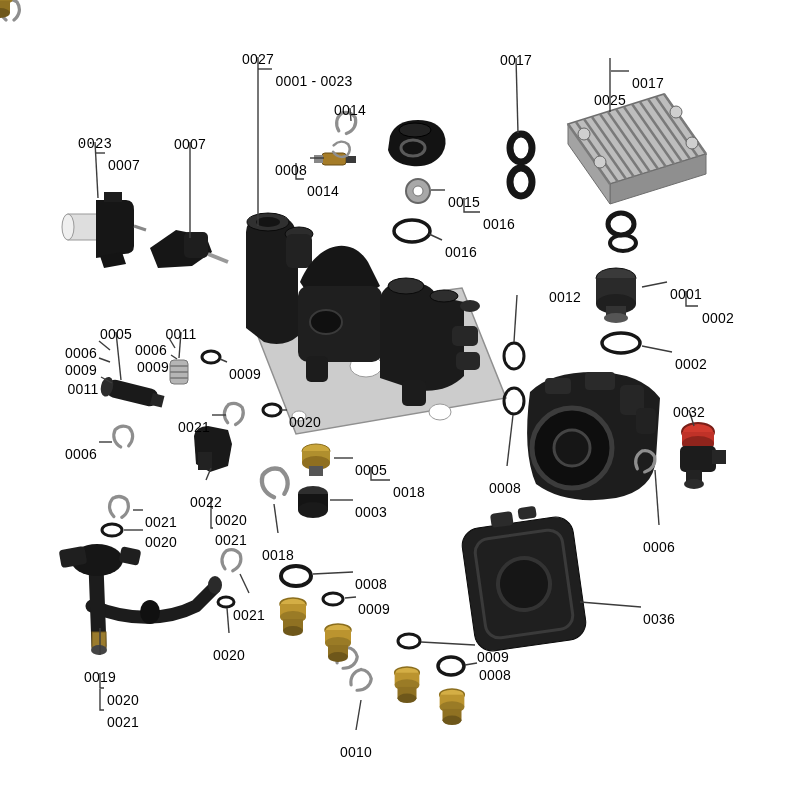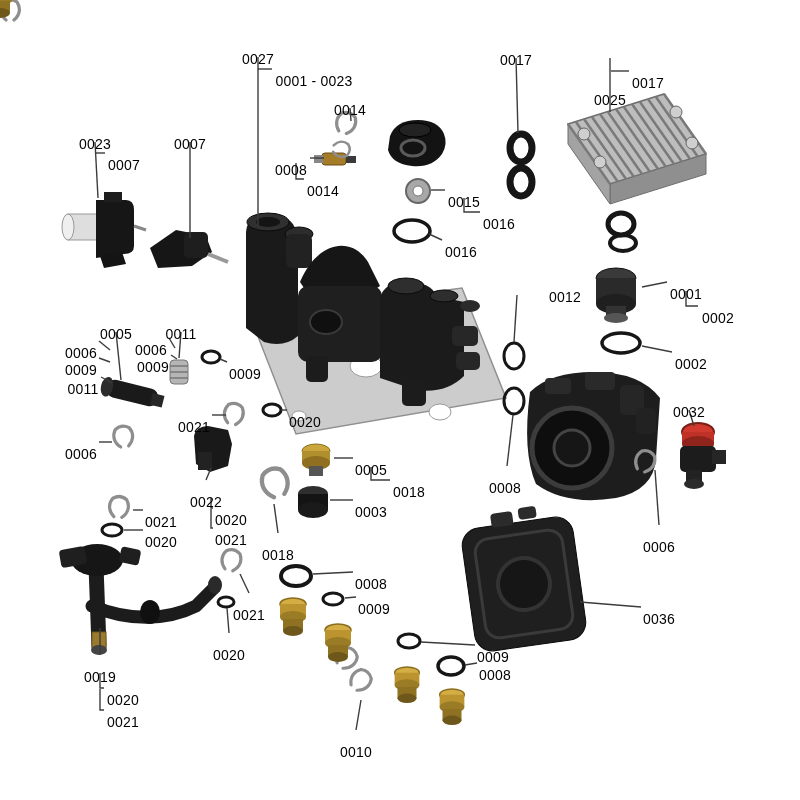--- a/index.html
+++ b/index.html
@@ -279,21 +279,21 @@
 
   <div id="callout-layer">
       <div class="callout-label" style="left: 258px; top: 47px;">0027</div>
       <div class="callout-label" style="left: 314px; top: 69px;">0001 - 0023</div>
       <div class="callout-label" style="left: 350px; top: 98px;">0014</div>
       <div class="callout-label" style="left: 291px; top: 158px;">0008</div>
       <div class="callout-label" style="left: 323px; top: 179px;">0014</div>
       <div class="callout-label" style="left: 516px; top: 48px;">0017</div>
       <div class="callout-label" style="left: 610px; top: 48px; margin-top: 40px;">0025</div>
       <div class="callout-label" style="left: 648px; top: 71px;">0017</div>
-      <div class="callout-label" style="left: 95px; top: 132px;">0023</div>
+      <div class="callout-label" style="left: 95px; top: 132px; font-family: Liberation Mono, monospace;">0023</div>
       <div class="callout-label" style="left: 124px; top: 153px;">0007</div>
       <div class="callout-label" style="left: 190px; top: 132px;">0007</div>
       <div class="callout-label" style="left: 464px; top: 190px;">0015</div>
       <div class="callout-label" style="left: 499px; top: 212px;">0016</div>
       <div class="callout-label" style="left: 461px; top: 240px;">0016</div>
       <div class="callout-label" style="left: 517px; top: 285px; margin-left: 48px;">0012</div>
       <div class="callout-label" style="left: 505px; top: 476px;">0008</div>
       <div class="callout-label" style="left: 686px; top: 282px; text-align: right;">0001</div>
       <div class="callout-label" style="left: 718px; top: 306px;">0002</div>
       <div class="callout-label" style="left: 691px; top: 352px;">0002</div>

